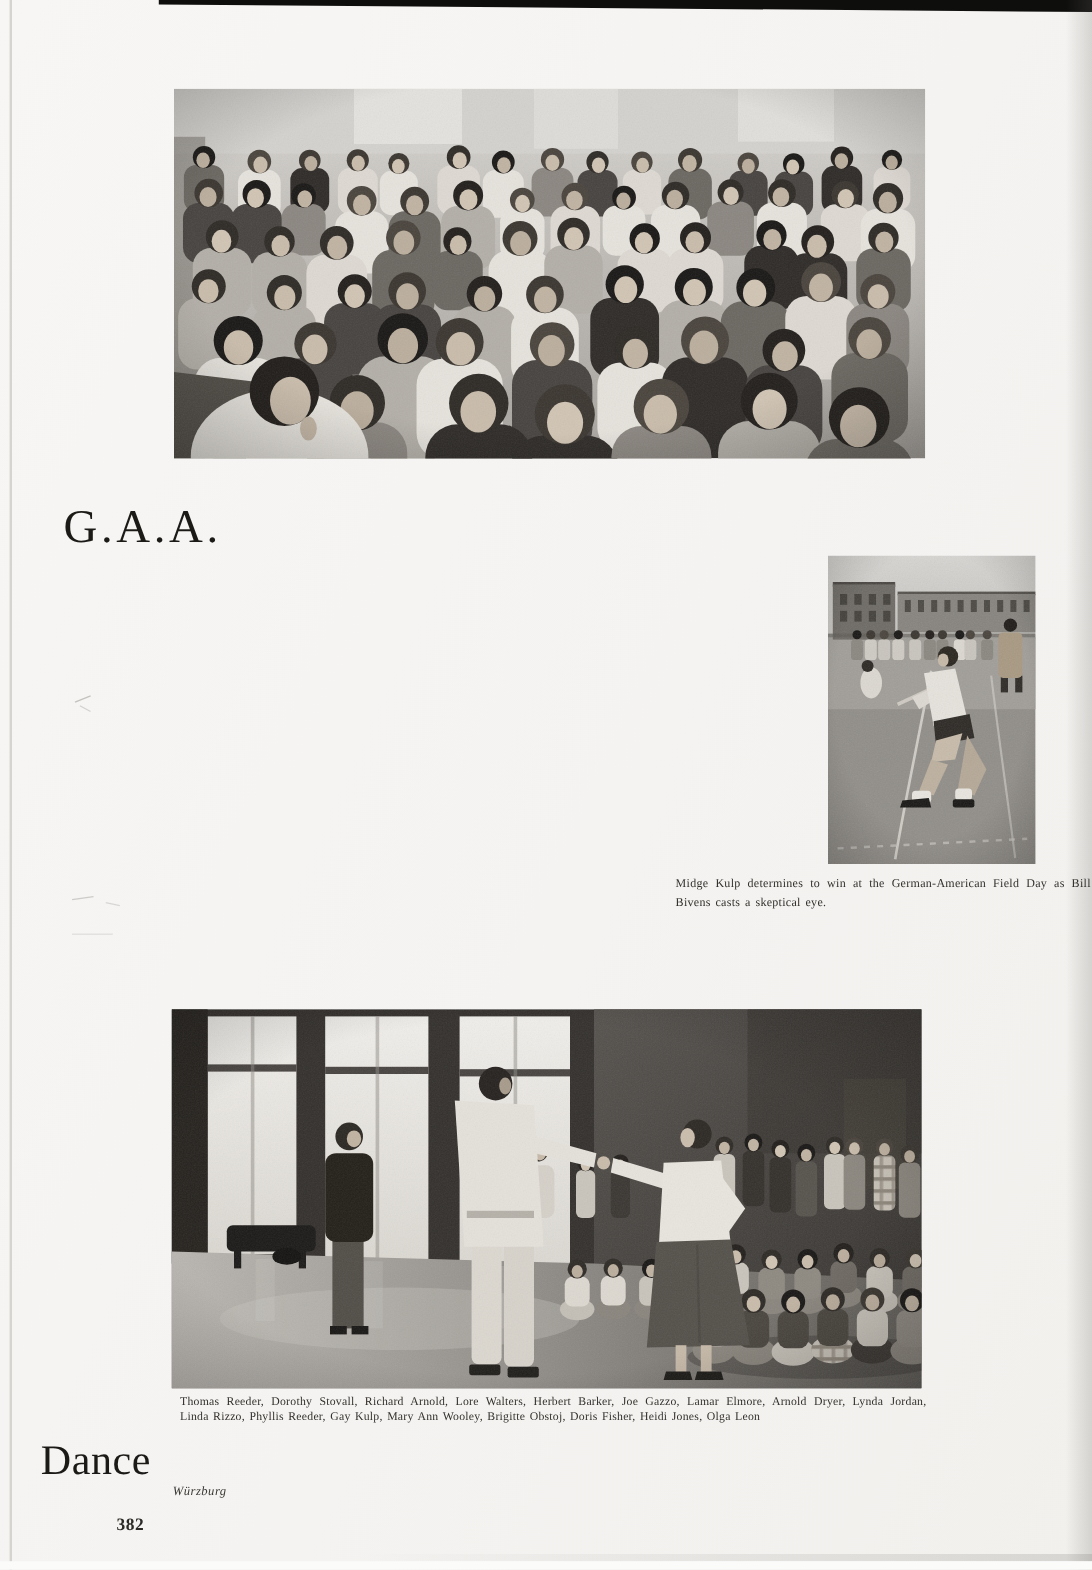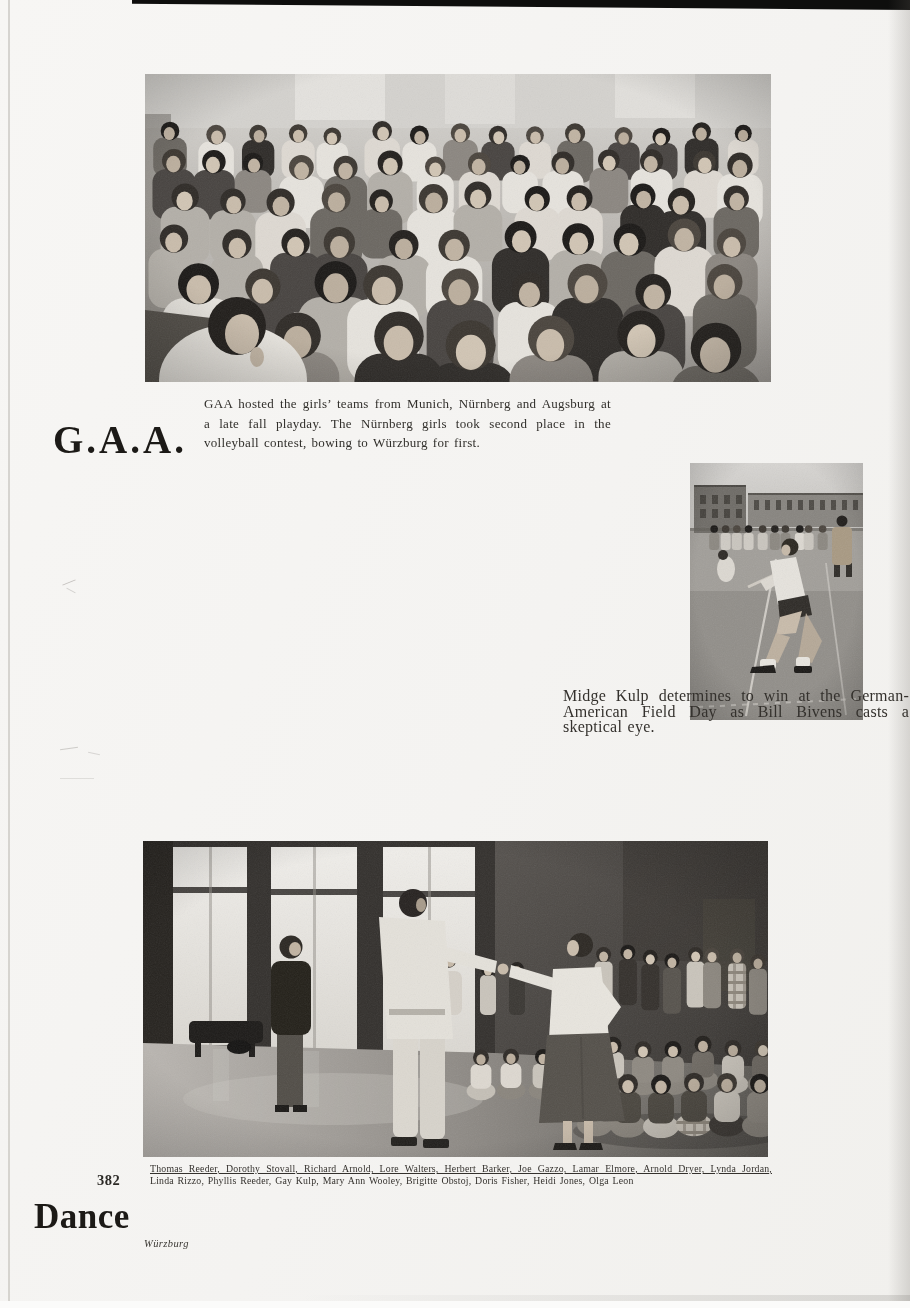--- a/index.html
+++ b/index.html
@@ -22,37 +22,37 @@
     background:linear-gradient(to right,rgba(0,0,0,0),rgba(120,117,112,.22));}
   .scan-bottom-white{left:0;bottom:0;width:910px;height:7px;background:#fbfbfa;}
   .smudge{background:rgba(82,77,70,.30);height:1px;}
   
   figure.photo{margin:0;padding:0;position:absolute;}
   figure.photo svg{display:block;width:100%;height:100%;}
   .photo-top{left:145px;top:74px;width:626px;height:308px;}
   .photo-field{left:690px;top:463px;width:173px;height:257px;}
   .photo-dance{left:143px;top:841px;width:625px;height:316px;}
   
-  .sect-heading{position:absolute;font-weight:700;color:#1c1a17;line-height:1;}
+  .sect-heading{position:absolute;font-weight:400;color:#1c1a17;line-height:1;}
   #gaa-heading{left:53px;top:394px;font-size:39px;letter-spacing:3px;}
   #dance-heading{left:34px;top:1170px;font-size:35px;letter-spacing:.5px;}
   
   .gaa-text{position:absolute;left:204px;top:394px;width:407px;}
   .gaa-text p{margin:0;font-size:13px;line-height:19.5px;text-align:justify;
     letter-spacing:.3px;word-spacing:1.5px;color:#312f2b;}
   .gaa-text p + p{margin-top:5px;}
-  .caption-field{position:absolute;left:563px;top:688px;width:346px;margin:0;
-    font-size:16px;line-height:15.5px;text-align:justify;letter-spacing:.25px;
+  .caption-field{position:absolute;left:563px;top:729px;width:346px;margin:0;
+    font-size:10px;line-height:15.5px;text-align:justify;letter-spacing:.25px;
     word-spacing:1.2px;color:#34312d;}
   .caption-names{position:absolute;left:150px;top:1163px;width:622px;
     font-size:9.8px;line-height:11.7px;letter-spacing:.2px;word-spacing:1.1px;color:#34312d;}
-  .cap-line.j{text-align:justify;text-align-last:justify;text-decoration:underline;}
+  .cap-line.j{text-align:justify;text-align-last:justify;}
   .cap-line:last-child{text-align:left;}
   
-  #page-number{position:absolute;left:97px;top:1172px;font-size:14.5px;font-weight:700;
+  #page-number{position:absolute;left:97px;top:1263px;font-size:14.5px;font-weight:700;
     letter-spacing:.5px;color:#2c2a26;}
   #footer-title{position:absolute;left:144px;top:1238px;font-size:10.5px;font-style:italic;
     letter-spacing:.4px;color:#3a3733;}
 </style>
 </head>
 <body style="--paper: #f5f4f2; --ink: #2e2c28;">
 
 <div class="page">
 
   <div class="abs scan-top"></div>
@@ -302,21 +302,20 @@
         <ellipse cx="97" cy="260" rx="17" ry="20" fill="#c9bcab"></ellipse>
         <ellipse cx="112" cy="283" rx="7" ry="10" fill="#c4b7a6"></ellipse>
       </g>
       <rect width="626" height="308" fill="url(#g1vig)"></rect>
       <rect width="626" height="308" filter="url(#g1grain)" opacity=".10"></rect>
     </svg>
   </figure>
 
   <h1 id="gaa-heading" class="sect-heading">G.A.A.</h1>
   <div class="gaa-text">
-    <p>GAA hosted the girls’ teams from Munich, Nürnberg and Augsburg at a late fall playday. The Nürnberg girls took second place in the volleyball contest, bowing to Würzburg for first.</p>
   </div>
 
   <figure class="photo photo-field">
     <svg viewBox="0 0 173 257" preserveAspectRatio="none" aria-hidden="true">
       <defs>
         <linearGradient id="g2sky" x1="0" y1="0" x2="0" y2="1">
           <stop offset="0" stop-color="#d7d5d2"></stop>
             <stop offset="1" stop-color="#c4c2be"></stop>
         </linearGradient>
         <linearGradient id="g2ground" x1="0" y1="0" x2="0" y2="1">

